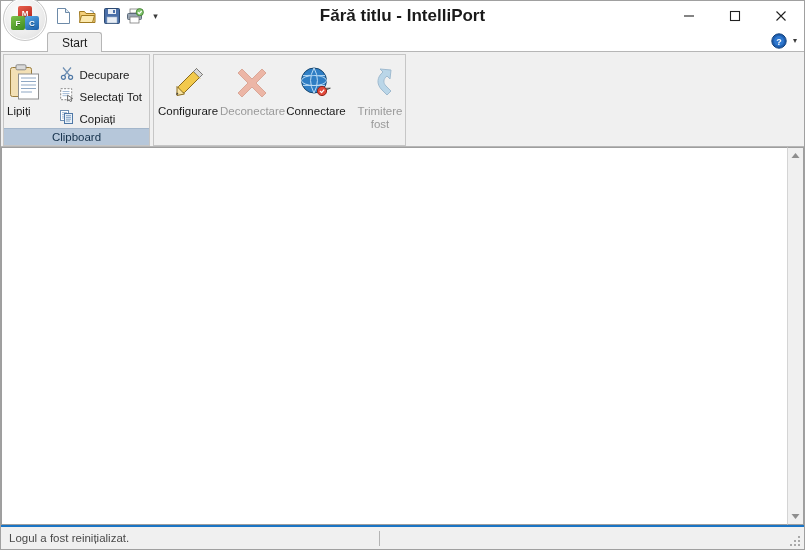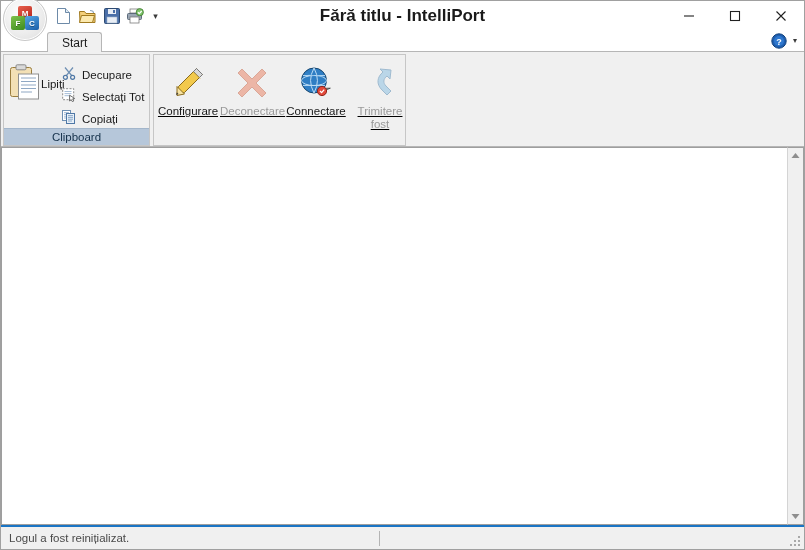--- a/index.html
+++ b/index.html
@@ -144,21 +144,21 @@
     height: 32px; line-height: 16px;
     text-align: center;
     font-size: 11.5px; color: #14304a;
     background: #b6c7da;
     border-top: 1px solid #a3b6cb;
   }
 
   
   .bigbtn {
     width: 52px;
-    display: flex; flex-direction: row; align-items: center;
+    display: flex; flex-direction: column; align-items: flex-start;
     padding-top: 3px;
     border: 1px solid transparent; border-radius: 2px;
   }
   .bigbtn .glyph { height: 42px; display: flex; align-items: center; justify-content: center; }
   .bigbtn .lbl { font-size: 11.5px; color: #1a1a1a; margin-top: 1px; }
 
   
   .smallcol { display: flex; flex-direction: column; padding-top: 2px; }
   .smallbtn {
     display: flex; align-items: flex-end; gap: 5px;
@@ -166,21 +166,21 @@
     border: 1px solid transparent; border-radius: 2px;
   }
   .smallbtn .sglyph { width: 16px; height: 16px; display: flex; align-items: center; justify-content: center; }
   .smallbtn .lbl { font-size: 11.5px; color: #1a1a1a; white-space: nowrap; }
 
   
   .htbtn {
     width: 64px;
     display: flex; flex-direction: column; align-items: center;
     padding-top: 4px;
-    border: 1px solid transparent; border-radius: 2px; text-decoration: underline;
+    border: 1px solid transparent; border-radius: 2px;
   }
   .htbtn .glyph { height: 40px; display: flex; align-items: center; justify-content: center; }
   .htbtn .lbl {
     font-size: 11.5px; color: #1a1a1a; text-align: center;
     line-height: 13px; margin-top: 2px; width: 64px;
   }
   .htbtn.disabled .lbl { color: #9a9a9a; }
   .htbtn.disabled .glyph { opacity: .45; }
 
   

